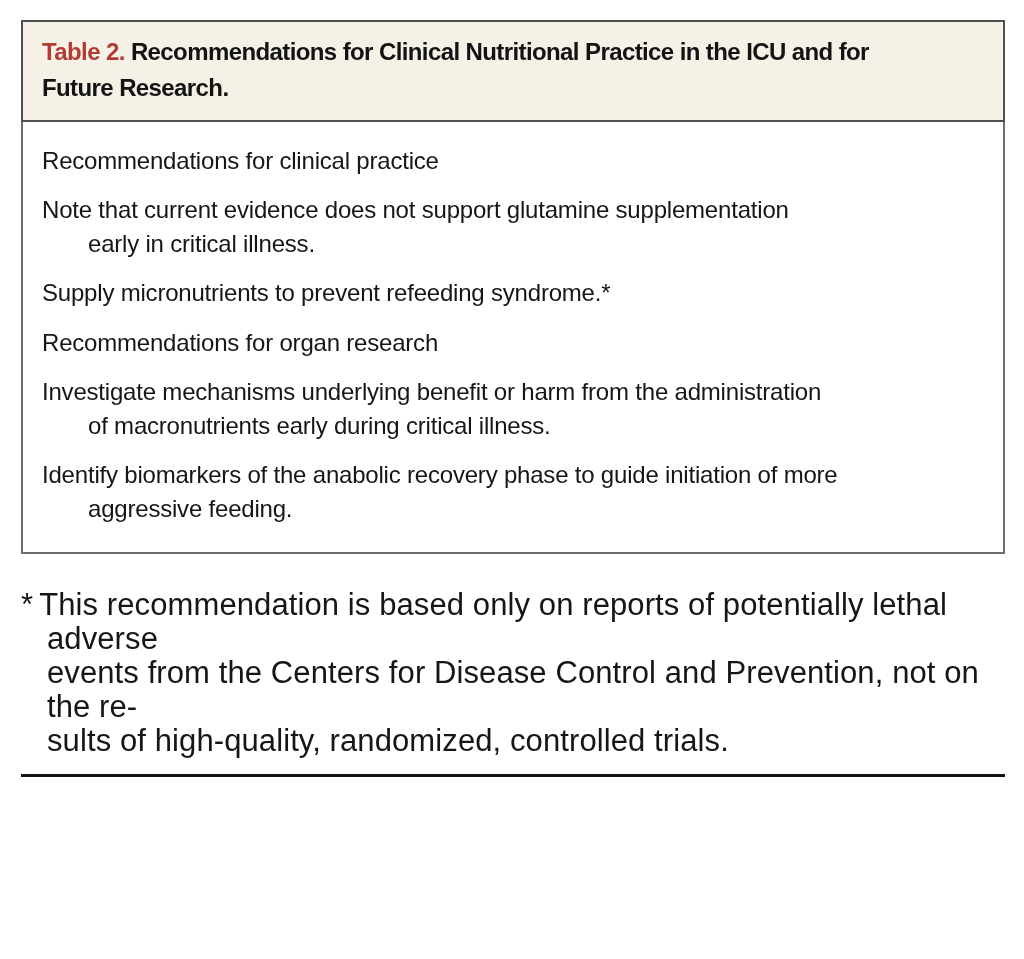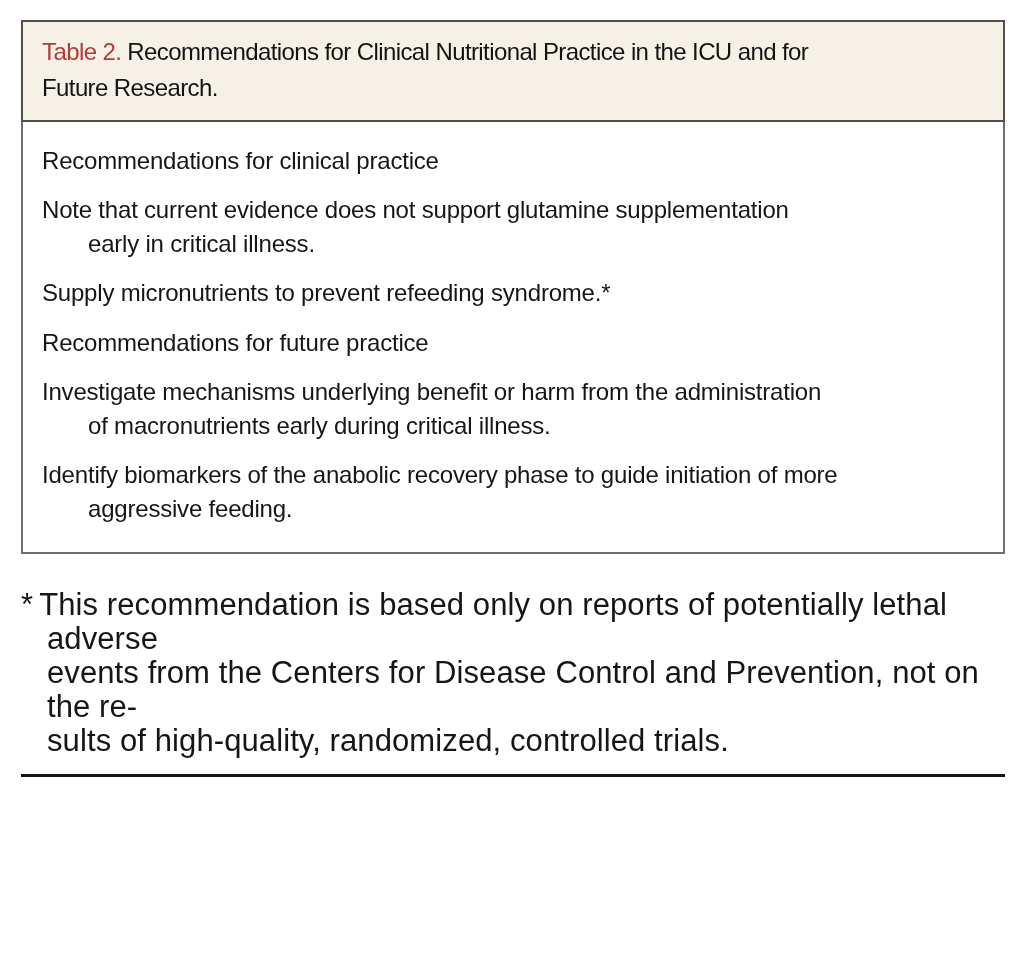--- a/index.html
+++ b/index.html
@@ -10,21 +10,21 @@
     -webkit-font-smoothing: antialiased;
   }
   .page { padding: 20px 19px 0 21px; }
 
   
   .table-header {
     background: #f5f1e7;
     border: 2px solid #4f4f4f;
     padding: 12px 20px 14px 19px;
     font-size: 24px;
-    font-weight: normal;
+    font-weight: bold;
     line-height: 36px;
     letter-spacing: -0.6px;
     color: #131313;
   }
   .table-header .label { color: #b23b34; }
 
   
   .table-body {
     background: #ffffff;
     border: 2px solid #6e6e6e;
@@ -80,21 +80,21 @@
 
     <div class="table-body">
 
       <p class="section-heading">Recommendations for clinical practice</p>
 
 
       <p class="rec-item">Note that current evidence does not support glutamine supplementation<br>early in critical illness.</p>
 
       <p class="rec-item">Supply micronutrients to prevent refeeding syndrome.*</p>
 
-      <p class="section-heading second">Recommendations for future practice</p>
+      <p class="section-heading second">Recommendations for organ research</p>
 
       <p class="rec-item">Investigate mechanisms underlying benefit or harm from the administration<br>of macronutrients early during critical illness.</p>
 
       <p class="rec-item">Identify biomarkers of the anabolic recovery phase to guide initiation of more<br>aggressive feeding.</p>
 
 
 
     </div>
   </div>
 

